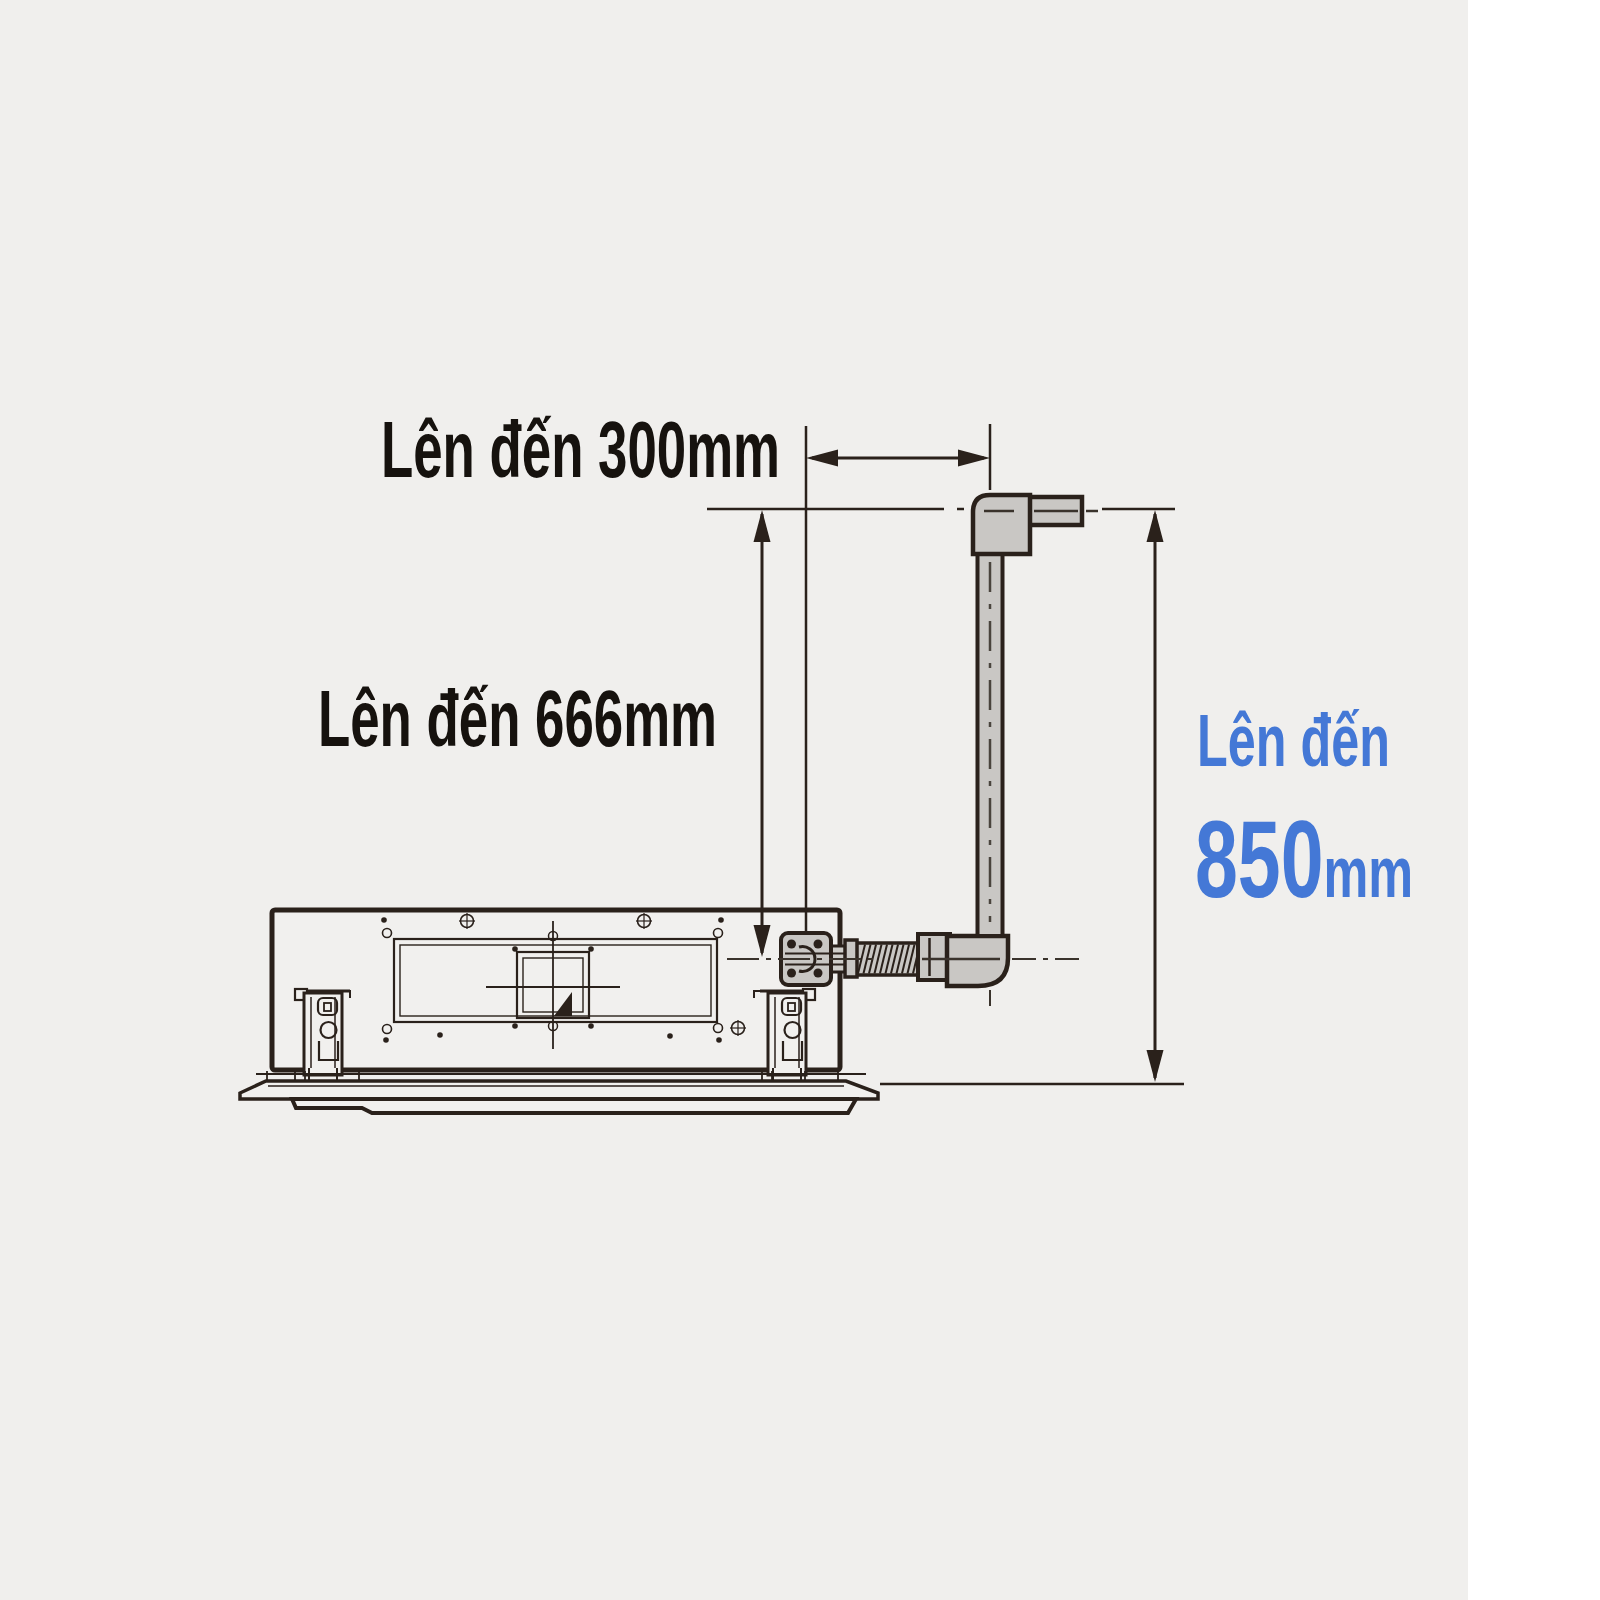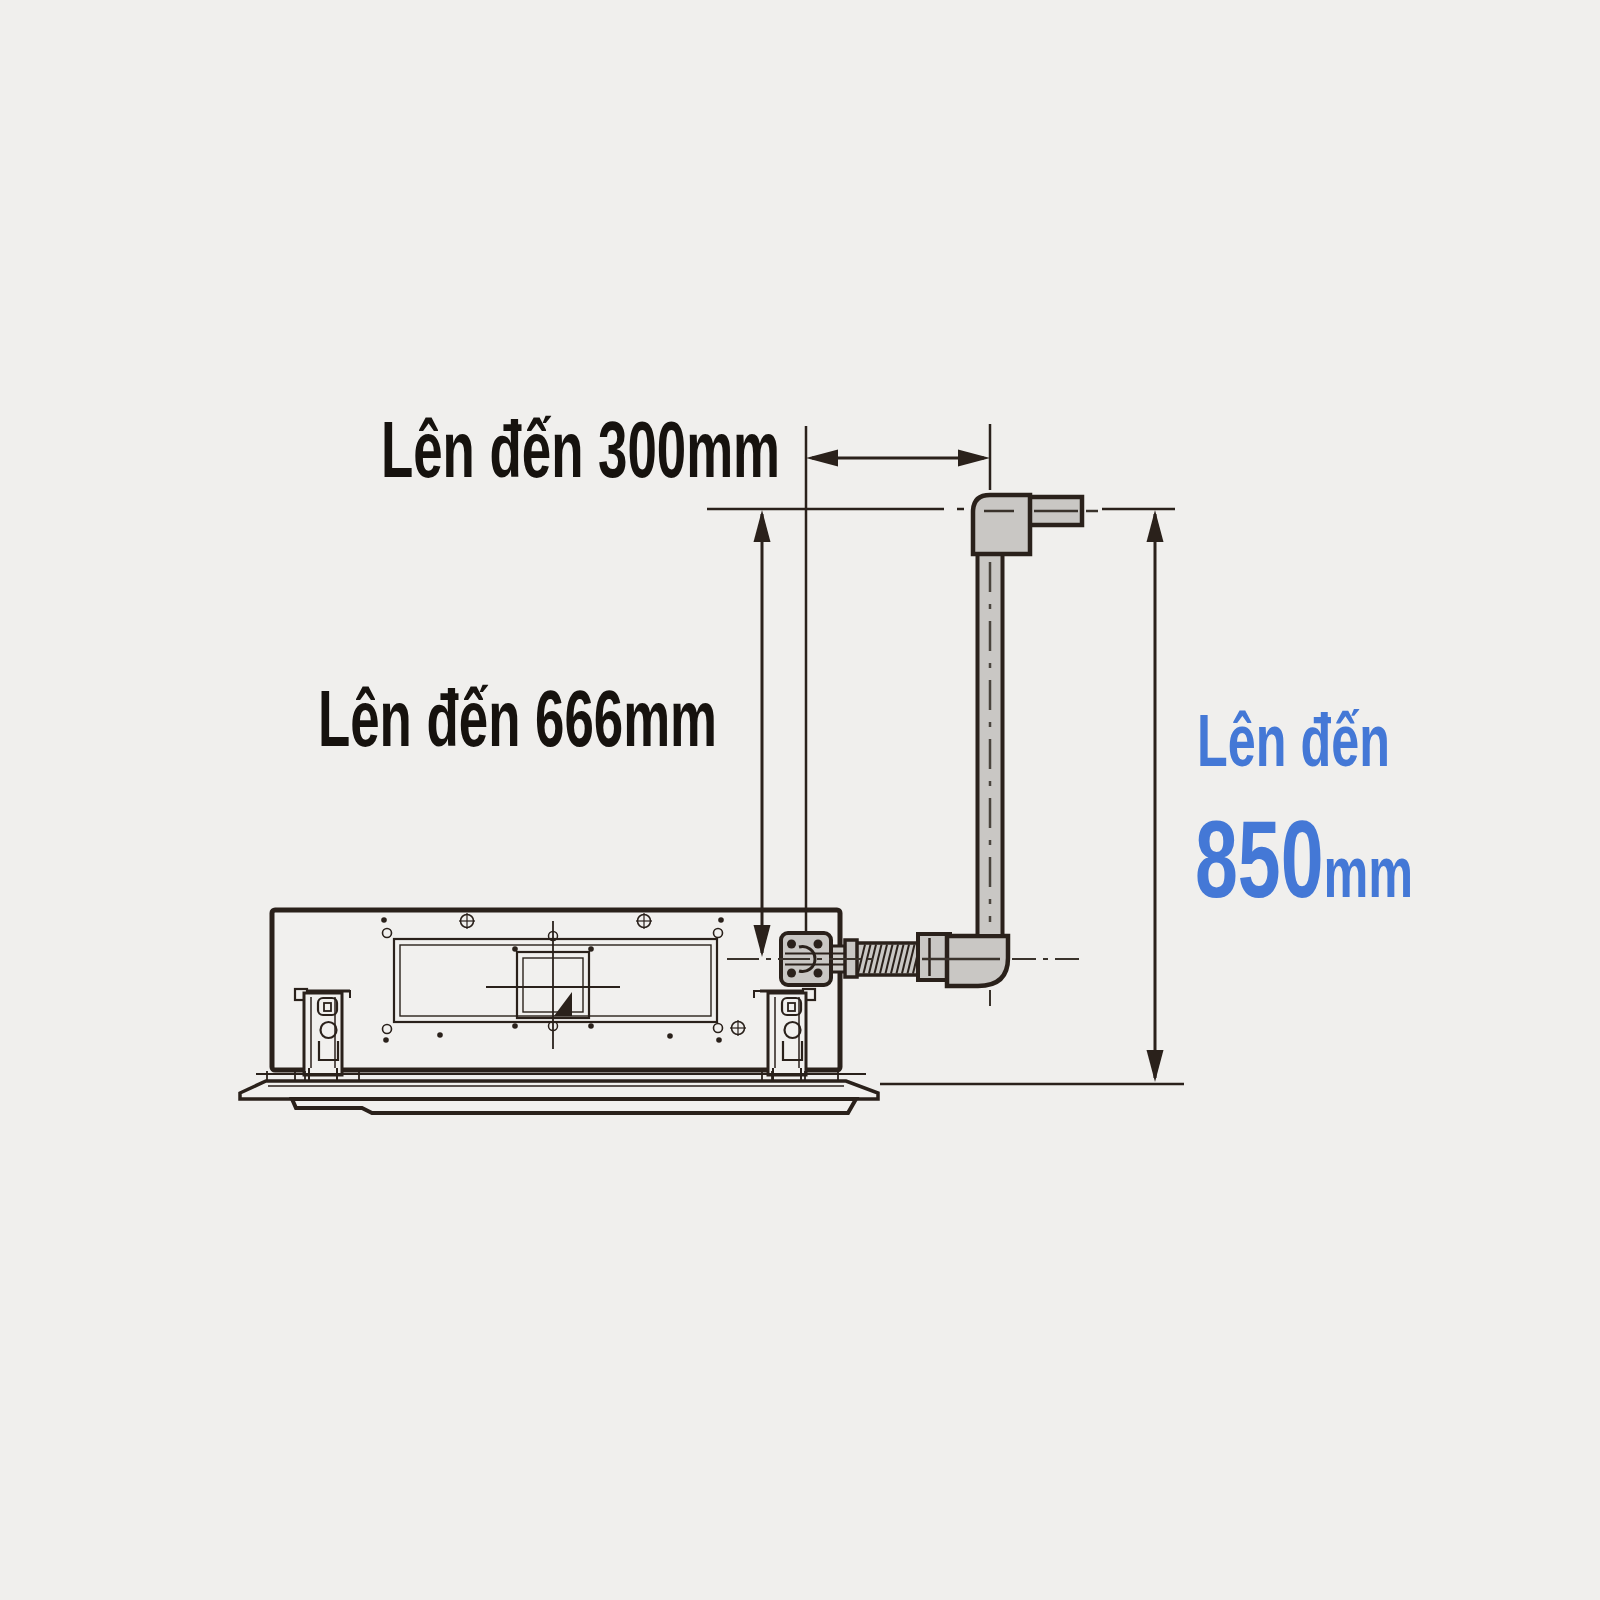--- a/index.html
+++ b/index.html
@@ -1,17 +1,17 @@
 <!DOCTYPE html>
 <html><head>
 <meta charset="utf-8">
 <style>
   html,body{margin:0;padding:0;}
   .stage{
-    position:relative;width:1600px;height:1600px;background:#f0efed;overflow:hidden;
+    position:relative;width:1468px;height:1600px;background:#f0efed;overflow:hidden;
     font-family:"Liberation Sans","DejaVu Sans",sans-serif;
   }
   svg{position:absolute;left:0;top:0;}
   .dim-label{
     position:absolute;font-weight:bold;white-space:nowrap;line-height:1;
     transform-origin:left top;color:#16120e;
   }
   .lbl-300{left:381px;top:410px;font-size:80px;transform:scaleX(0.66);}
   .lbl-666{left:318px;top:679px;font-size:80px;transform:scaleX(0.66);}
   .lbl-850a{left:1197px;top:704px;font-size:74px;color:#4478d6;transform:scaleX(0.68);}

